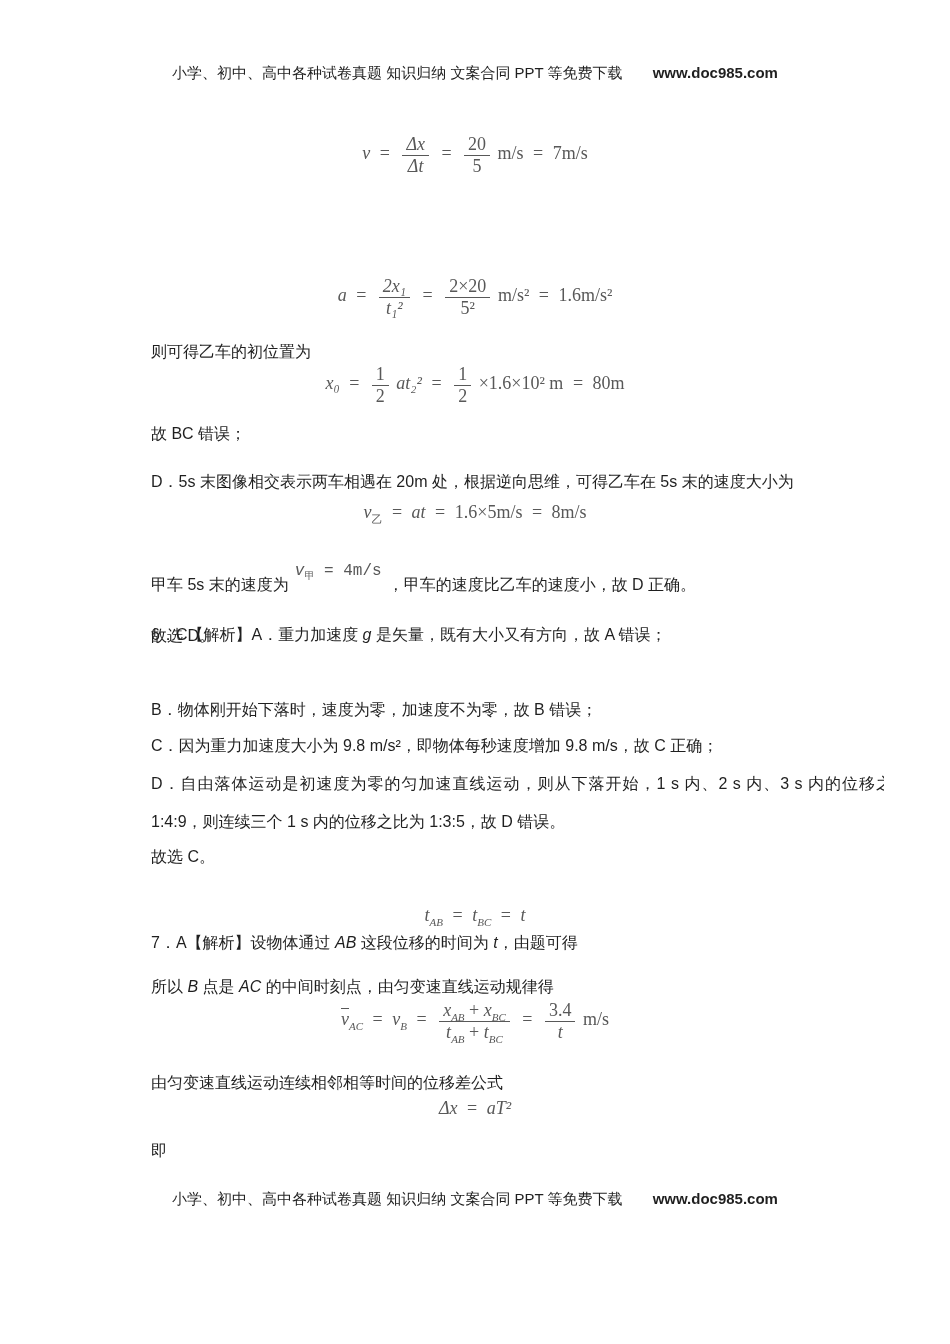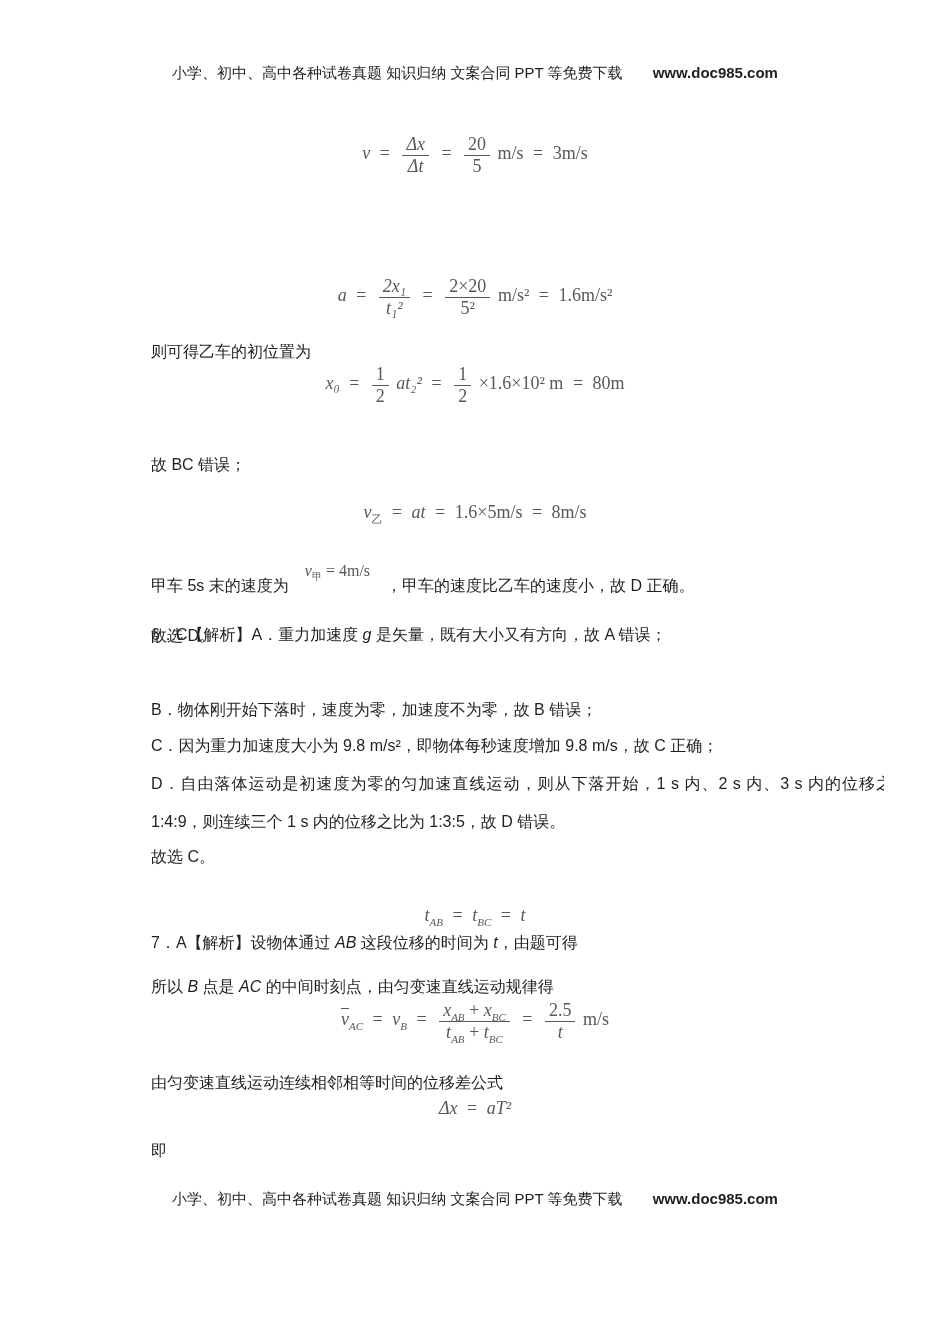--- a/index.html
+++ b/index.html
@@ -25,43 +25,43 @@
     font-size:18px; color:#585858; line-height:1.2;
   }
   .it { font-style:italic; }
   .feq { margin:0 5px; }
   .frac { display:inline-block; vertical-align:middle; text-align:center; margin:0 3px; line-height:1.15; }
   .frac .num { display:block; border-bottom:1px solid #585858; padding:0 4px; }
   .frac .den { display:block; padding:0 4px; }
   sub { font-size:11px; line-height:0; }
   .ovl { text-decoration:overline; }
   .inline-math {
-    font-family:Liberation Serif, serif; color:#585858;
-    font-size:16px; vertical-align:15px; margin:0 16px;
+    font-family:Liberation Mono, monospace; color:#585858;
+    font-size:16px; vertical-align:15px; margin:0 6px;
   }
   .inline-math sub { font-size:10px; }
 </style>
 </head>
 <body>
 
 <div class="page">
 
   <div class="abs hdr" style="top:64px">
     <span>小学、初中、高中各种试卷真题 知识归纳 文案合同 PPT 等免费下载</span><span class="url">www.doc985.com</span>
   </div>
 
   <div class="abs formula" style="top:134px">
     <span class="it">v</span>
     <span class="feq">=</span>
     <span class="frac"><span class="num it">Δx</span><span class="den it">Δt</span></span>
     <span class="feq">=</span>
     <span class="frac"><span class="num">20</span><span class="den">5</span></span>
     <span>m/s</span>
     <span class="feq">=</span>
-    <span>3m/s</span>
+    <span>7m/s</span>
   </div>
 
 
 
   <div class="abs formula" style="top:276px">
     <span class="it">a</span>
     <span class="feq">=</span>
     <span class="frac"><span class="num it">2x₁</span><span class="den it">t₁²</span></span>
     <span class="feq">=</span>
     <span class="frac"><span class="num">2×20</span><span class="den">5²</span></span>
@@ -77,22 +77,23 @@
     <span class="feq">=</span>
     <span class="frac"><span class="num">1</span><span class="den">2</span></span>
     <span class="it">at₂²</span>
     <span class="feq">=</span>
     <span class="frac"><span class="num">1</span><span class="den">2</span></span>
     <span>×1.6×10² m</span>
     <span class="feq">=</span>
     <span>80m</span>
   </div>
 
-  <div class="abs para" style="top:446px">故 BC 错误；</div>
+  <div class="abs para" style="top:415px">故 BC 错误；</div>
 
+  <div class="abs para" style="top:463px">D．5s 末图像相交表示两车相遇在 20m 处，根据逆向思维，可得乙车在 5s 末的速度大小为</div>
 
   <div class="abs formula" style="top:502px">
     <span class="it">v</span><sub>乙</sub>
     <span class="feq">=</span>
     <span class="it">at</span>
     <span class="feq">=</span>
     <span>1.6×5m/s</span>
     <span class="feq">=</span>
     <span>8m/s</span>
   </div>
@@ -131,21 +132,21 @@
     <span class="it">t</span>
   </div>
 
   <div class="abs formula" style="top:1000px">
     <span class="it ovl">v</span><sub class="it">AC</sub>
     <span class="feq">=</span>
     <span class="it">v</span><sub class="it">B</sub>
     <span class="feq">=</span>
     <span class="frac"><span class="num"><span class="it">x</span><sub class="it">AB</sub> <span>+</span> <span class="it">x</span><sub class="it">BC</sub></span><span class="den"><span class="it">t</span><sub class="it">AB</sub> <span>+</span> <span class="it">t</span><sub class="it">BC</sub></span></span>
     <span class="feq">=</span>
-    <span class="frac"><span class="num">2.5</span><span class="den it">t</span></span>
+    <span class="frac"><span class="num">3.4</span><span class="den it">t</span></span>
     <span>m/s</span>
   </div>
 
   <div class="abs para" style="top:1064px">由匀变速直线运动连续相邻相等时间的位移差公式</div>
 
   <div class="abs formula" style="top:1098px">
     <span class="it">Δx</span>
     <span class="feq">=</span>
     <span class="it">aT²</span>
   </div>

